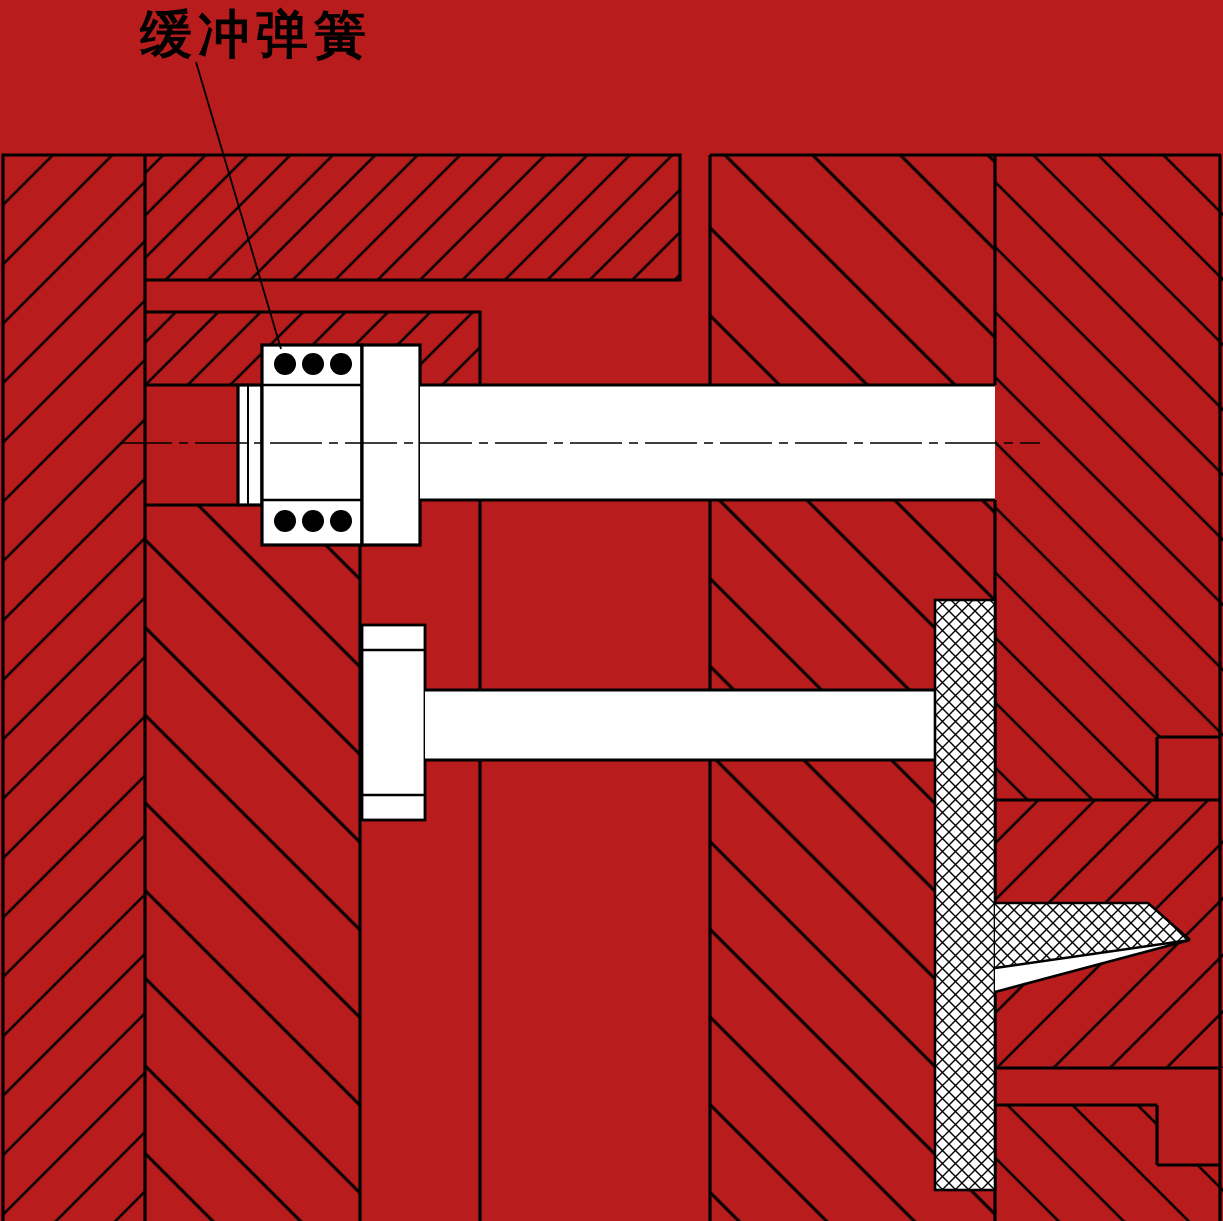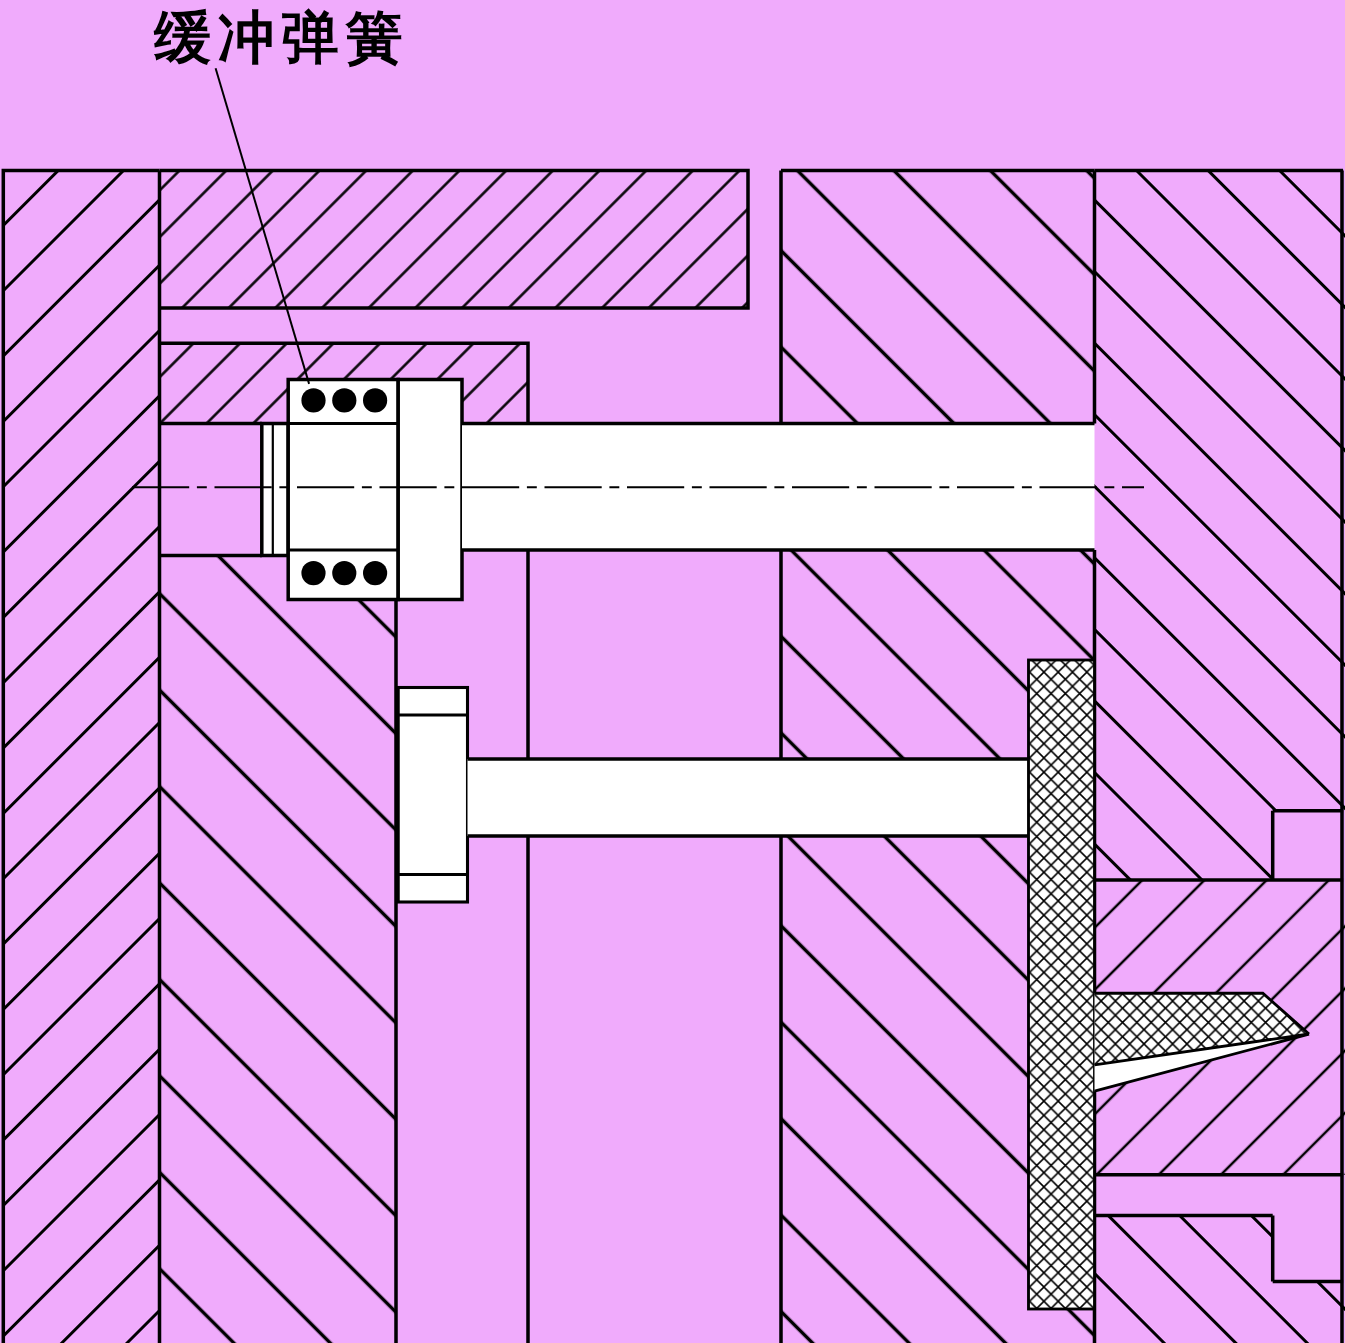--- a/index.html
+++ b/index.html
@@ -1,20 +1,20 @@
 <!DOCTYPE html>
 <html><head>
 <meta charset="utf-8">
 <style>
   html, body { margin: 0; padding: 0; background: #ffffff; }
   .stage {
     width: 1223px;
     height: 1221px;
     position: relative;
-    background: #f0abfc;
+    background: #b91c1c;
     font-family: "Liberation Sans", sans-serif;
     overflow: hidden;
     text-align: center;
   }
   svg { display: block; }
   .ol  { fill: none; stroke: #000; stroke-width: 3.2; stroke-linecap: butt; }
   .ml  { fill: none; stroke: #000; stroke-width: 2.6; }
   .olw { fill: #fff; stroke: #000; stroke-width: 3.2; }
   .olw2{ fill: #fff; stroke: #000; stroke-width: 2.8; }
   .olx { fill: none; stroke: #000; stroke-width: 2.6; }

